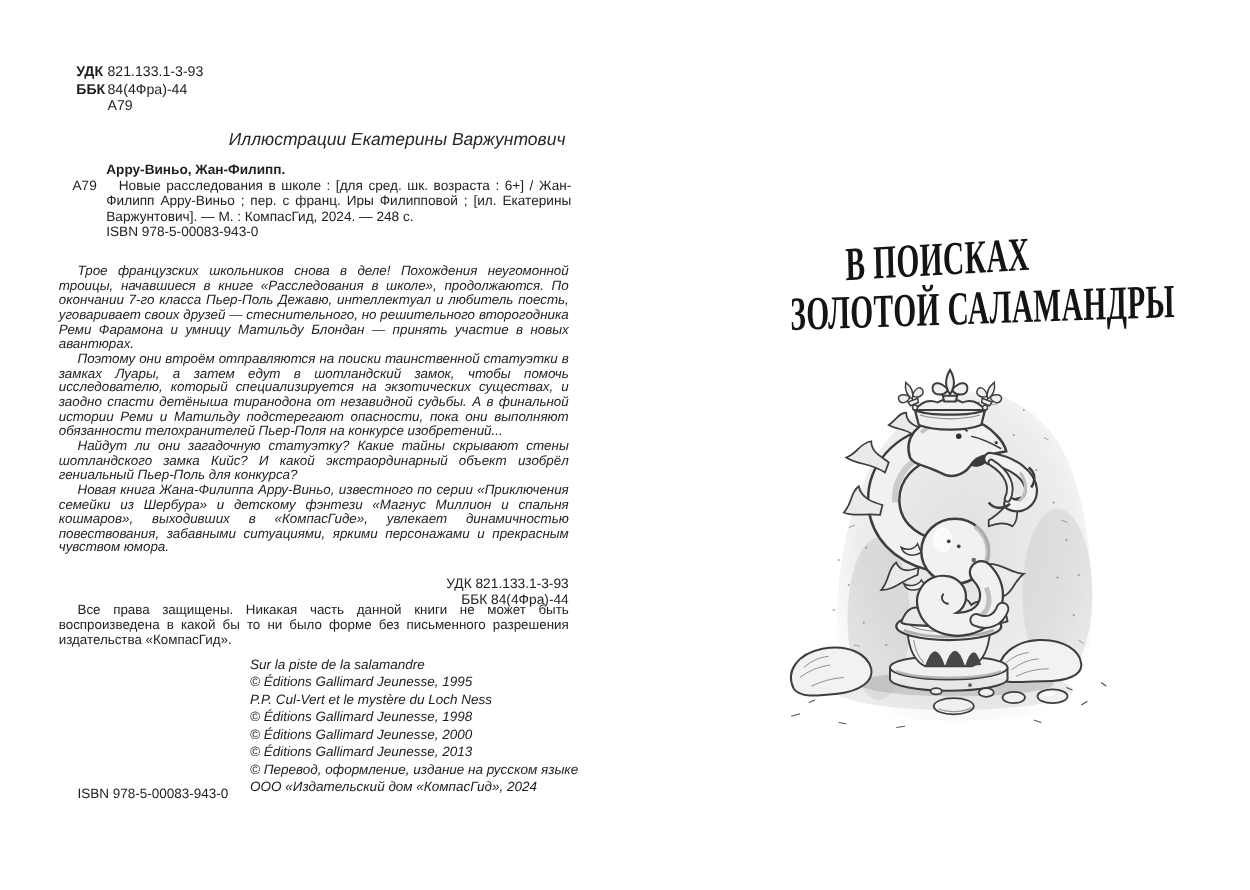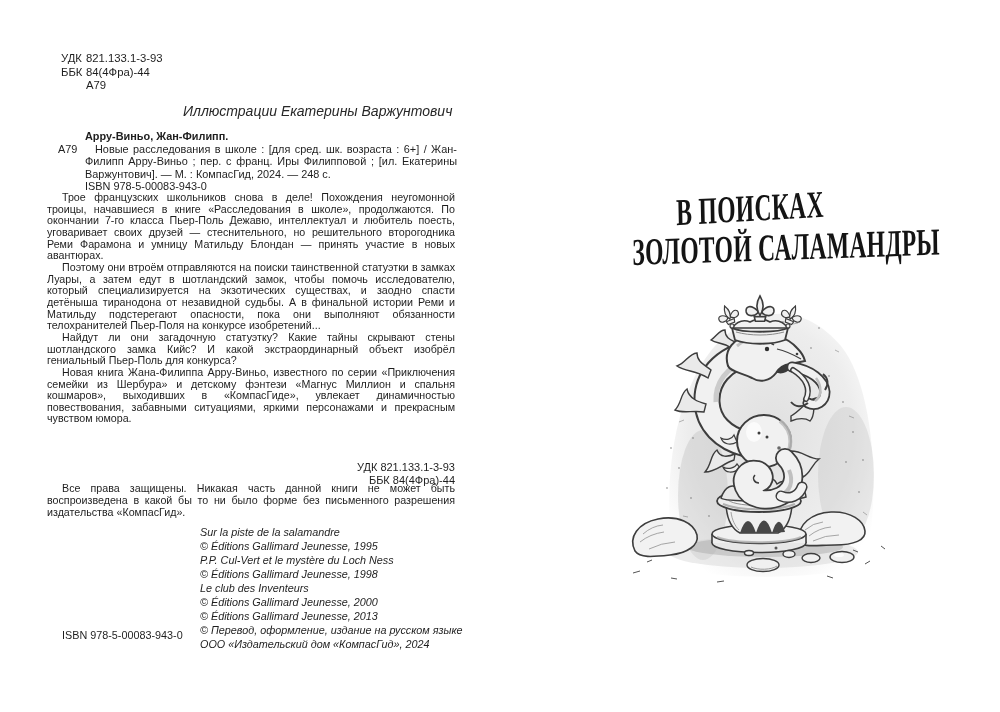--- a/index.html
+++ b/index.html
@@ -5,32 +5,32 @@
   html,body{margin:0;padding:0;}
   body{
     width:1000px;height:712px;position:relative;background:#ffffff;
     font-family:"Liberation Sans",sans-serif;color:#1e1e1e;overflow:hidden;
   }
   .abs{position:absolute;}
 
   
   .top-codes{left:61px;top:52px;font-size:11.3px;line-height:13.5px;}
   .code-row{display:flex;}
-  .code-label{width:25px;}
+  .code-label{width:25px;font-weight:bold;}
   .code-sign{margin-left:25px;}
 
   .illustr-credit{left:183px;top:103px;font-size:14px;font-style:italic;color:#272727;}
 
   .catalog{left:85px;top:130px;width:372px;font-size:10.9px;line-height:12.2px;}
   .catalog .author-heading{font-weight:bold;margin:0 0 1px 0;}
   .catalog .margin-code{position:absolute;left:-27px;top:13px;}
   .catalog .desc{margin:0;text-align:justify;text-indent:10px;hyphens:auto;}
   .catalog .isbn{margin:0;}
 
-  .annotation{left:47px;top:192px;width:408px;font-size:10.7px;line-height:11.65px;}
+  .annotation{left:47px;top:212px;width:408px;font-size:10.7px;line-height:11.65px;font-style:italic;}
   .annotation p{margin:0;text-align:justify;text-indent:15px;hyphens:auto;}
 
   .codes-right{left:47px;top:461px;width:408px;text-align:right;font-size:11px;line-height:12.6px;}
 
   .rights{left:47px;top:483px;width:408px;font-size:10.7px;line-height:11.8px;
           text-align:justify;text-indent:15px;hyphens:auto;}
 
   .credits{left:200px;top:525px;font-size:10.8px;line-height:14.05px;font-style:italic;}
   .isbn-bottom{left:62px;top:629px;font-size:10.8px;}
 
@@ -84,21 +84,20 @@
   <div>ББК 84(4Фра)-44</div>
 </div>
 
 <div class="abs rights">Все права защищены. Никакая часть данной книги не может быть воспроизведена в какой бы то ни было форме без письменного разрешения издательства «КомпасГид».</div>
 
 <div class="abs credits">
   <div>Sur la piste de la salamandre</div>
   <div>© Éditions Gallimard Jeunesse, 1995</div>
   <div>P.P. Cul-Vert et le mystère du Loch Ness</div>
   <div>© Éditions Gallimard Jeunesse, 1998</div>
-  <div>Le club des Inventeurs</div>
   <div>© Éditions Gallimard Jeunesse, 2000</div>
   <div>© Éditions Gallimard Jeunesse, 2013</div>
   <div>© Перевод, оформление, издание на русском языке</div>
   <div>ООО «Издательский дом «КомпасГид», 2024</div>
 </div>
 
 <div class="abs isbn-bottom">ISBN 978-5-00083-943-0</div>
 
 <div class="abs title-wrap">
   <div class="title-line t1">В ПОИСКАХ</div>

